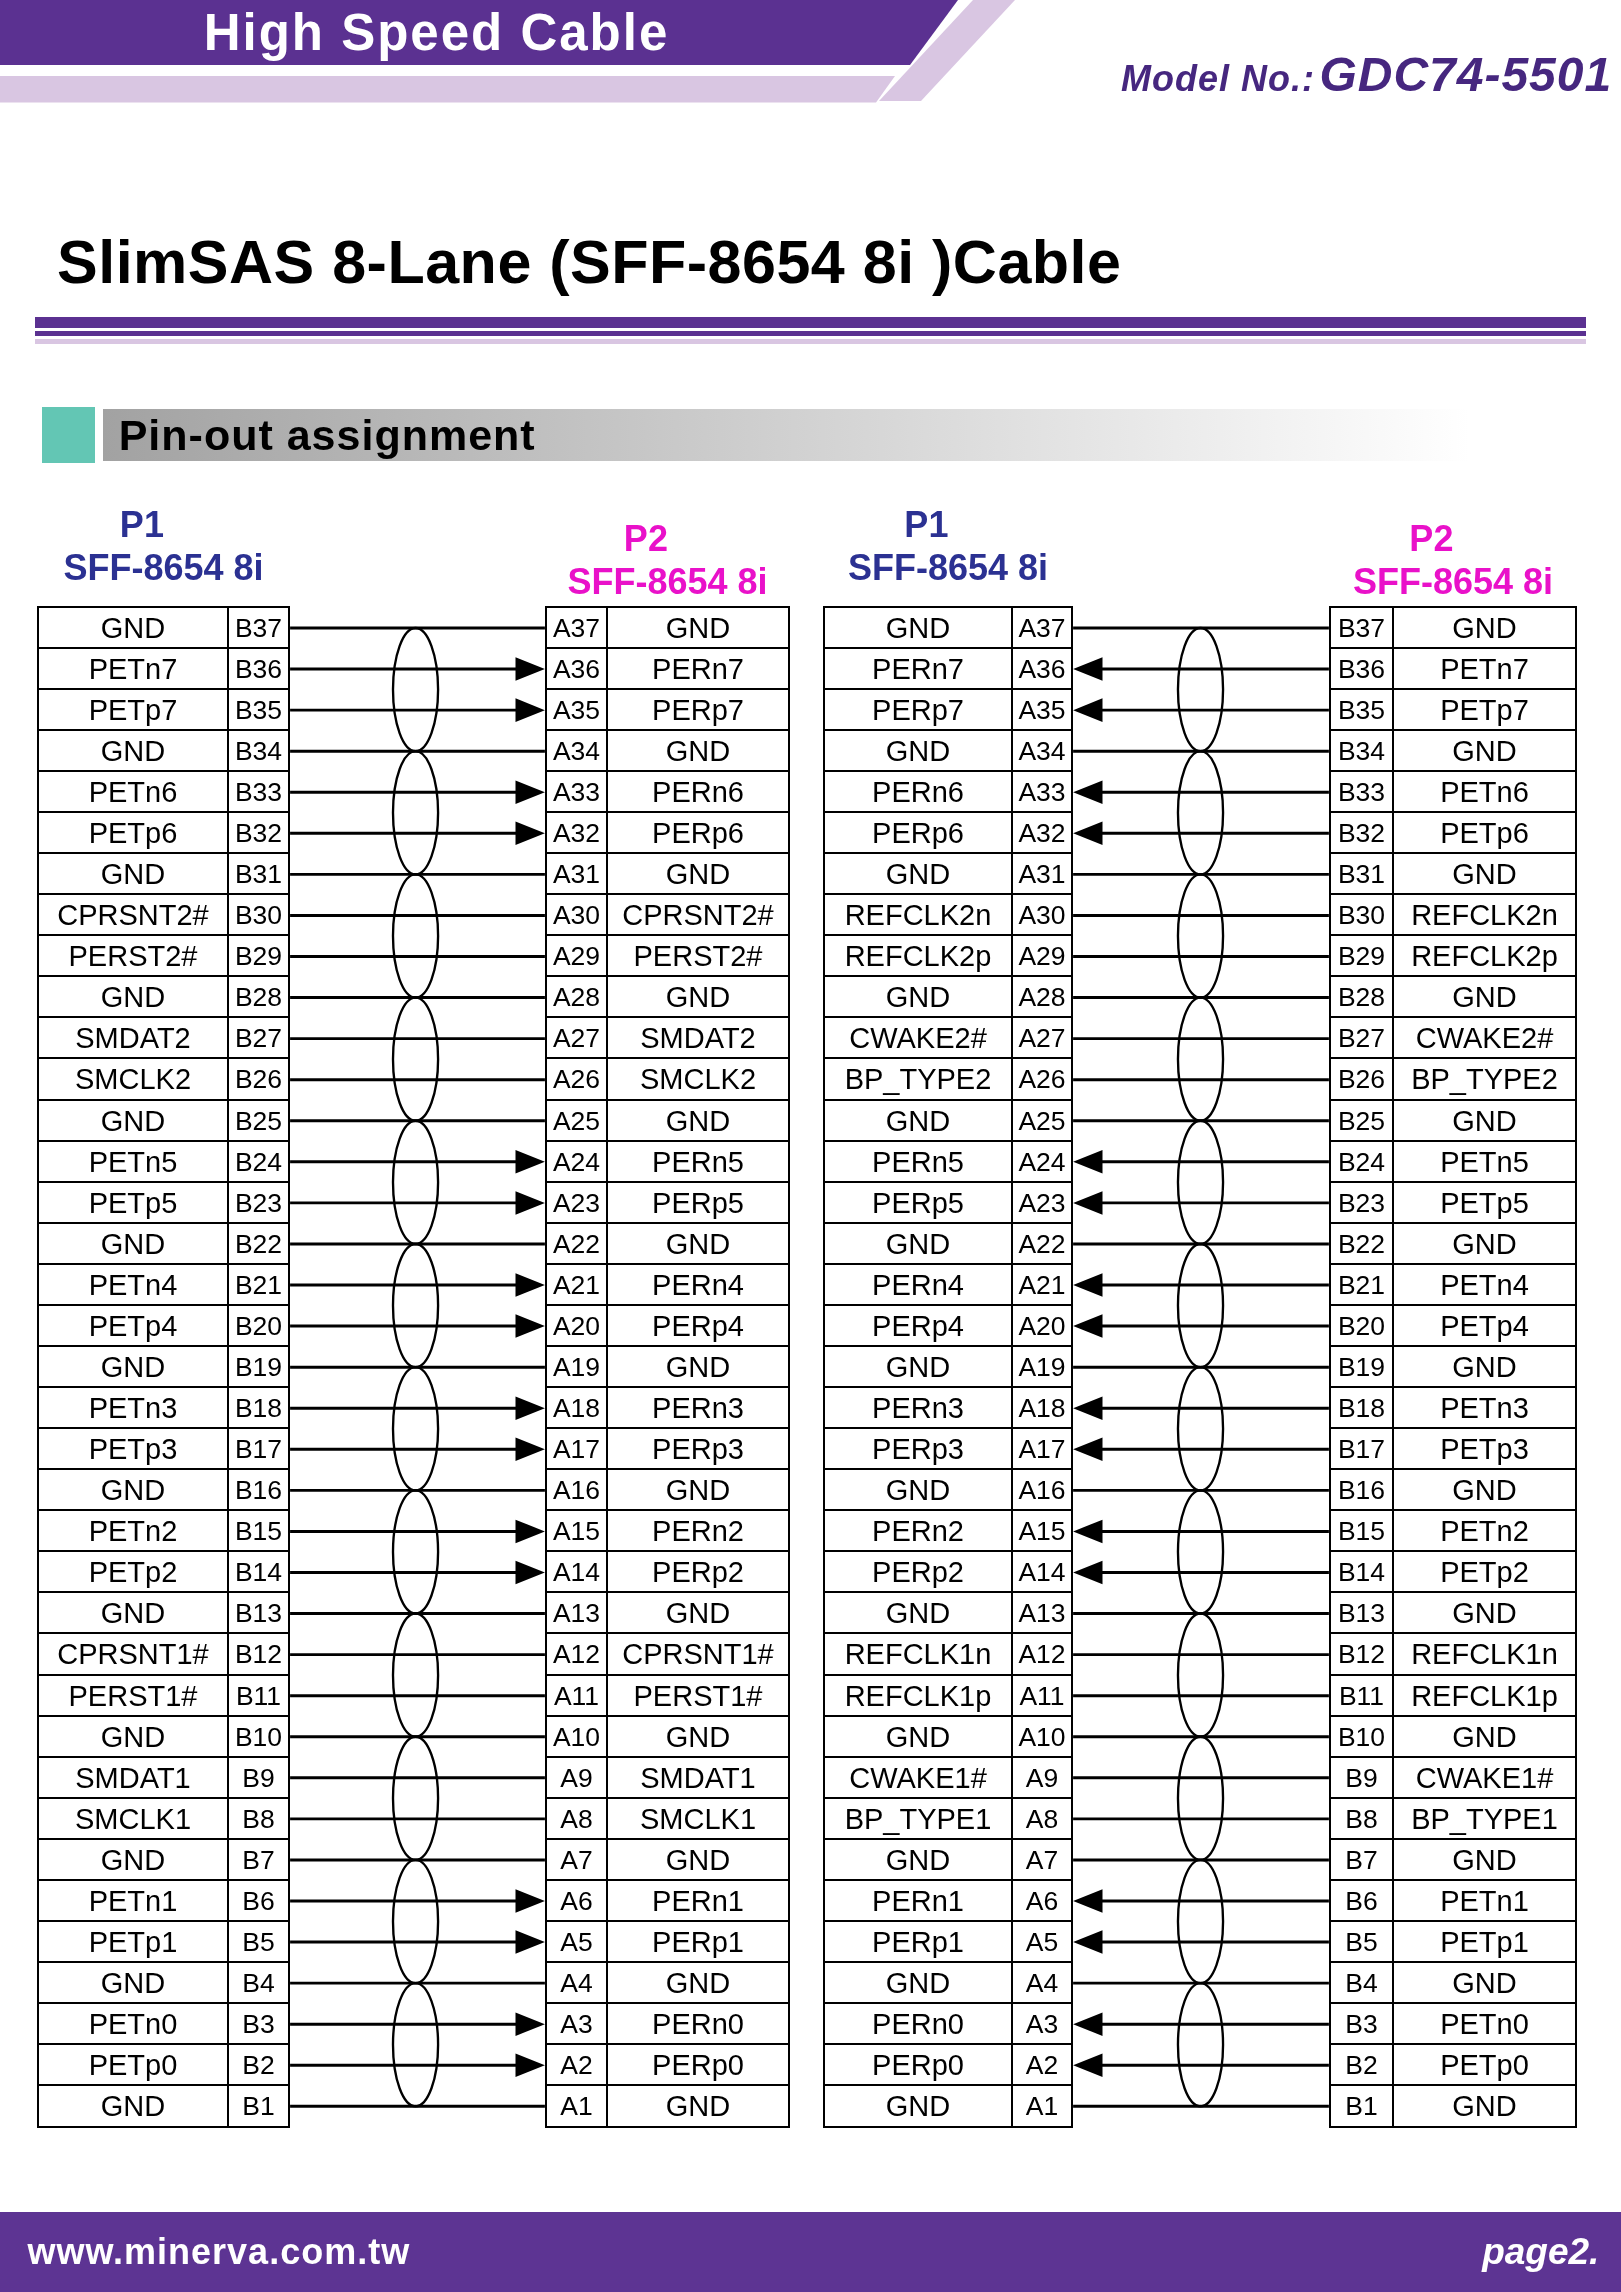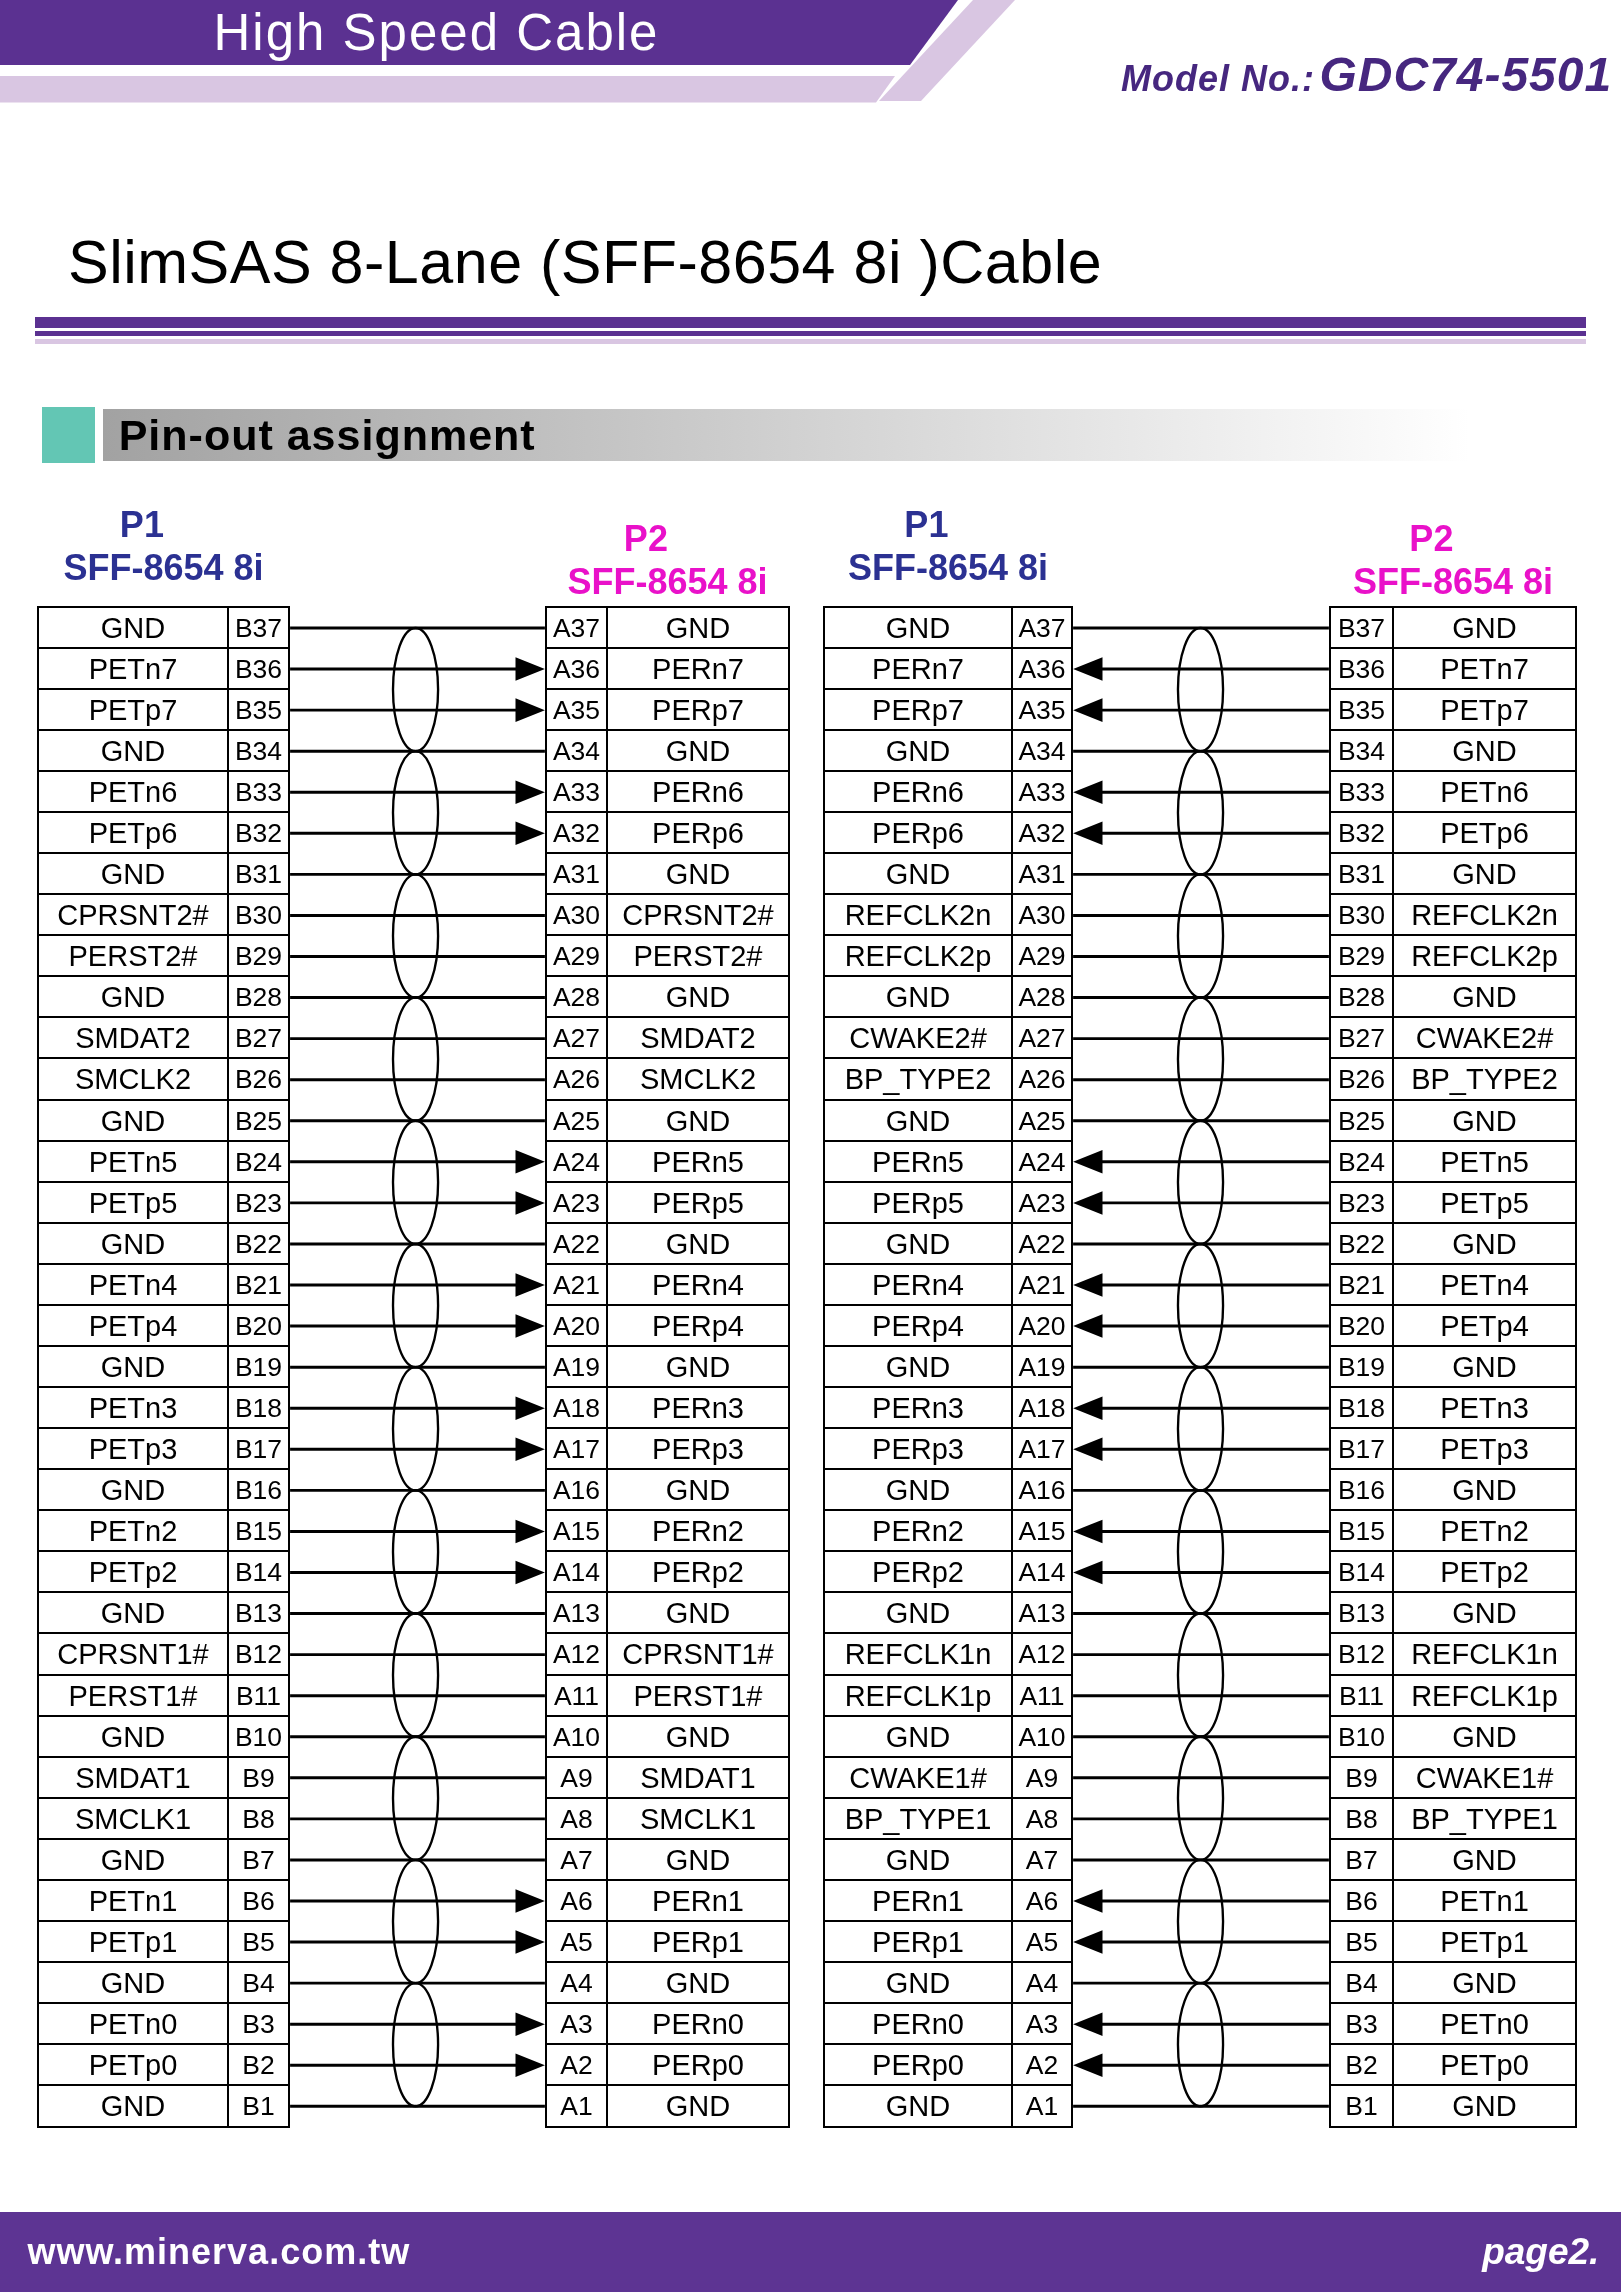--- a/index.html
+++ b/index.html
@@ -20,33 +20,33 @@
     -webkit-clip-path:polygon(973px 0,1015px 0,921px 100%,879px 100%);
     clip-path:polygon(973px 0,1015px 0,921px 100%,879px 100%);
   }
   .band-sub{
     left:0;top:76px;width:912px;height:26.5px;background:var(--lavender);
     -webkit-clip-path:polygon(0 0,895px 0,876px 100%,0 100%);
     clip-path:polygon(0 0,895px 0,876px 100%,0 100%);
   }
   .banner-text{
     left:162px;top:0;width:549px;height:65px;line-height:65px;text-align:center;
-    color:#ffffff;font-size:51px;font-weight:normal;letter-spacing:2px;white-space:nowrap;
+    color:#ffffff;font-size:51px;font-weight:bold;letter-spacing:2px;white-space:nowrap;
   }
   .model-line{
     right:8.8px;top:47px;color:var(--model_text);font-style:italic;font-weight:bold;
     white-space:nowrap;text-align:center;
   }
   .model-label{font-size:36px;letter-spacing:1px;}
   .model-value{font-size:48px;letter-spacing:1px;}
 
   
   .title-line{left:39px;top:227px;width:1568px;white-space:nowrap;display:flex;align-items:baseline;}
   .title-p1{color:var(--title_navy);font-size:67px;font-weight:bold;font-style:italic;letter-spacing:1px;}
-  .title-p2{color:#000000;font-size:61px;font-weight:normal;margin-left:29px;letter-spacing:0.5px;}
+  .title-p2{color:#000000;font-size:61px;font-weight:bold;margin-left:18px;letter-spacing:0.5px;}
   .rule1{left:35px;top:317px;width:1551px;height:10.8px;background:var(--header_purple);}
   .rule2{left:35px;top:331px;width:1551px;height:4.9px;background:var(--header_purple);}
   .rule3{left:35px;top:339px;width:1551px;height:4.9px;background:var(--lavender);}
 
   
   .teal-square{left:42px;top:407px;width:53px;height:56px;background:var(--teal);}
   .section-bar{
     left:103px;top:409px;width:1485px;height:52px;
     background:linear-gradient(to right,var(--bar_gray),#ffffff 92%);
     line-height:52px;

